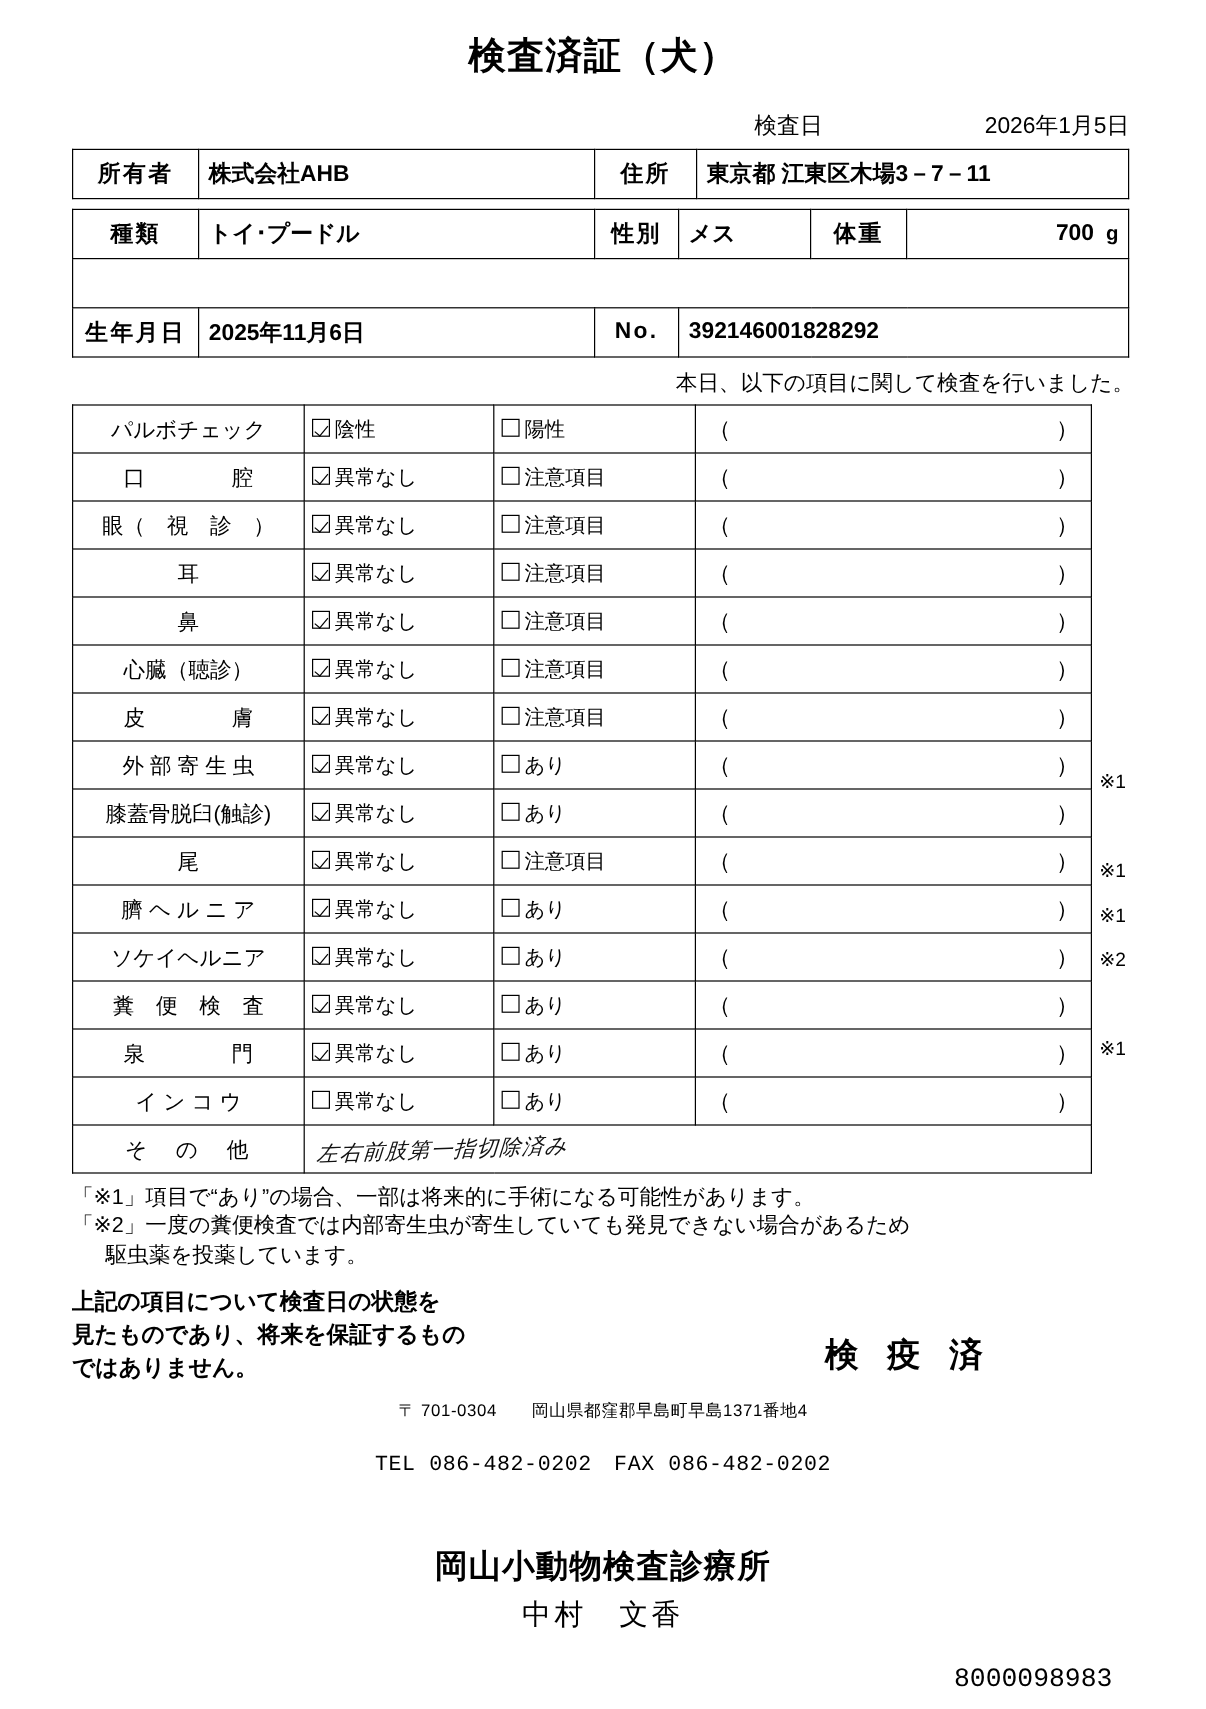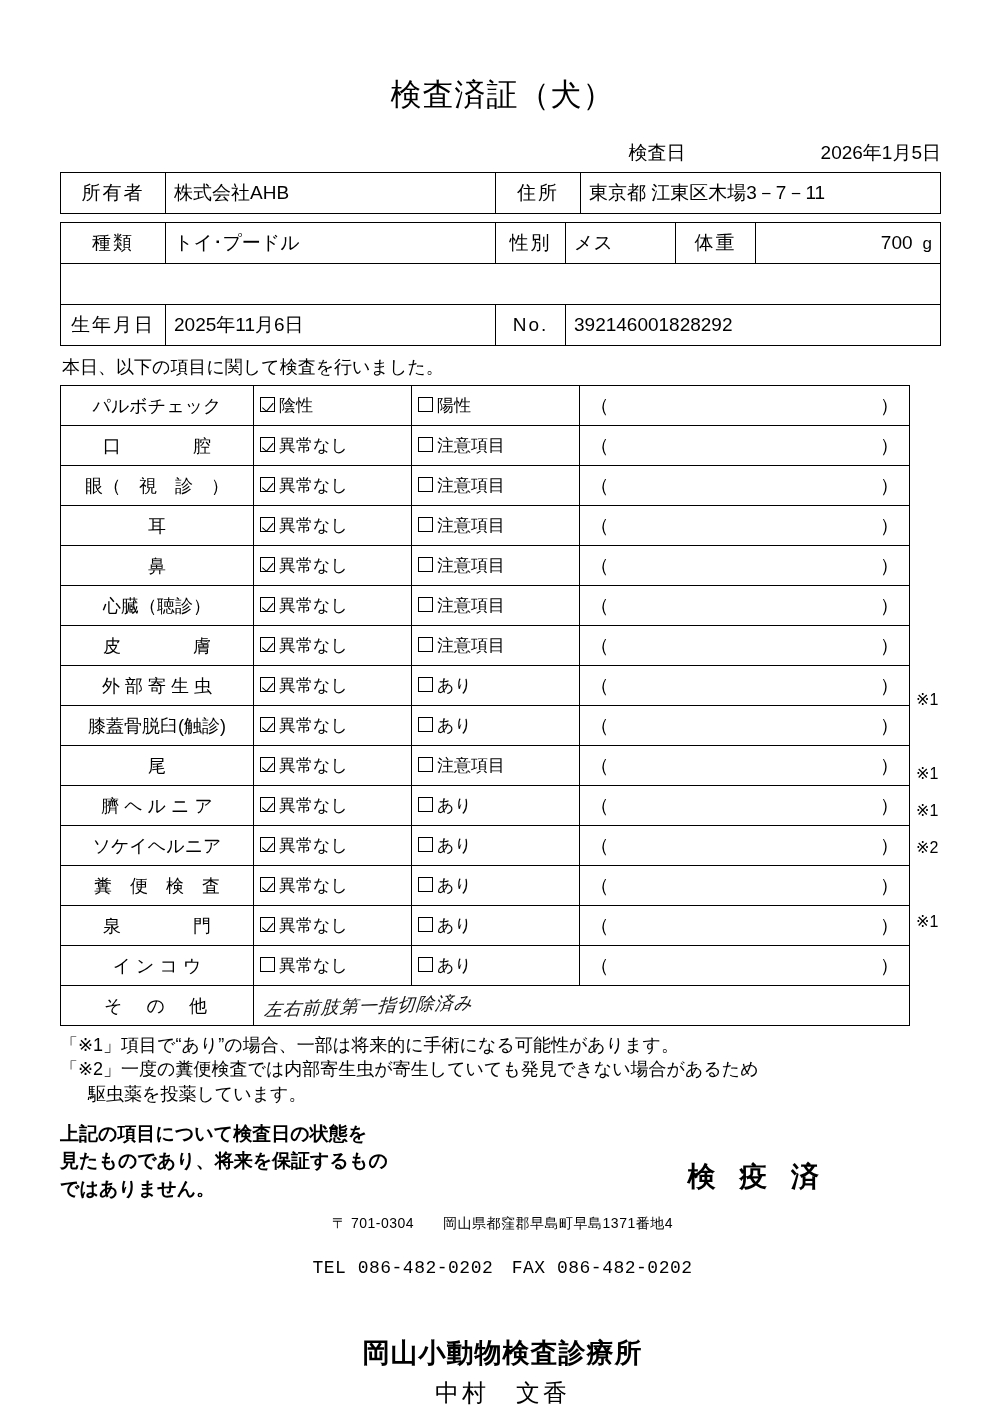--- a/index.html
+++ b/index.html
@@ -20,23 +20,23 @@
     width: 1005px;
     height: 1424px;
     box-sizing: border-box;
     padding: 0 60px;
   }
 
   
   .doc-title {
     text-align: center;
     font-size: 31px;
-    font-weight: normal;
+    font-weight: bold;
     letter-spacing: 1px;
-    padding-top: 74px;
+    padding-top: 26px;
     padding-bottom: 6px;
   }
 
   
   .exam-date-row {
     display: flex;
     justify-content: flex-end;
     align-items: baseline;
     font-size: 19px;
     margin-top: 18px;
@@ -56,20 +56,21 @@
     width: 880px;
     margin: 6px 0 0 0;
     table-layout: fixed;
   }
   table.hdr td {
     border: 1.5px solid #000;
     height: 40px;
     font-size: 19px;
     padding: 0 8px;
     vertical-align: middle;
+    font-weight: bold;
   }
   td.lbl {
     text-align: center;
     font-size: 19px;
     letter-spacing: 2px;
   }
   td.val {
     text-align: left;
     font-size: 19px;
   }
@@ -86,20 +87,21 @@
   }
   .spacer-row td {
     border: none;
     height: 6px;
   }
 
   
   .intro {
     font-size: 18px;
     margin: 9px 0 6px 2px;
+    text-align: right;
   }
 
   
   .items-wrap {
     position: relative;
     width: 880px;
   }
   table.items {
     border-collapse: collapse;
     width: 850px;

